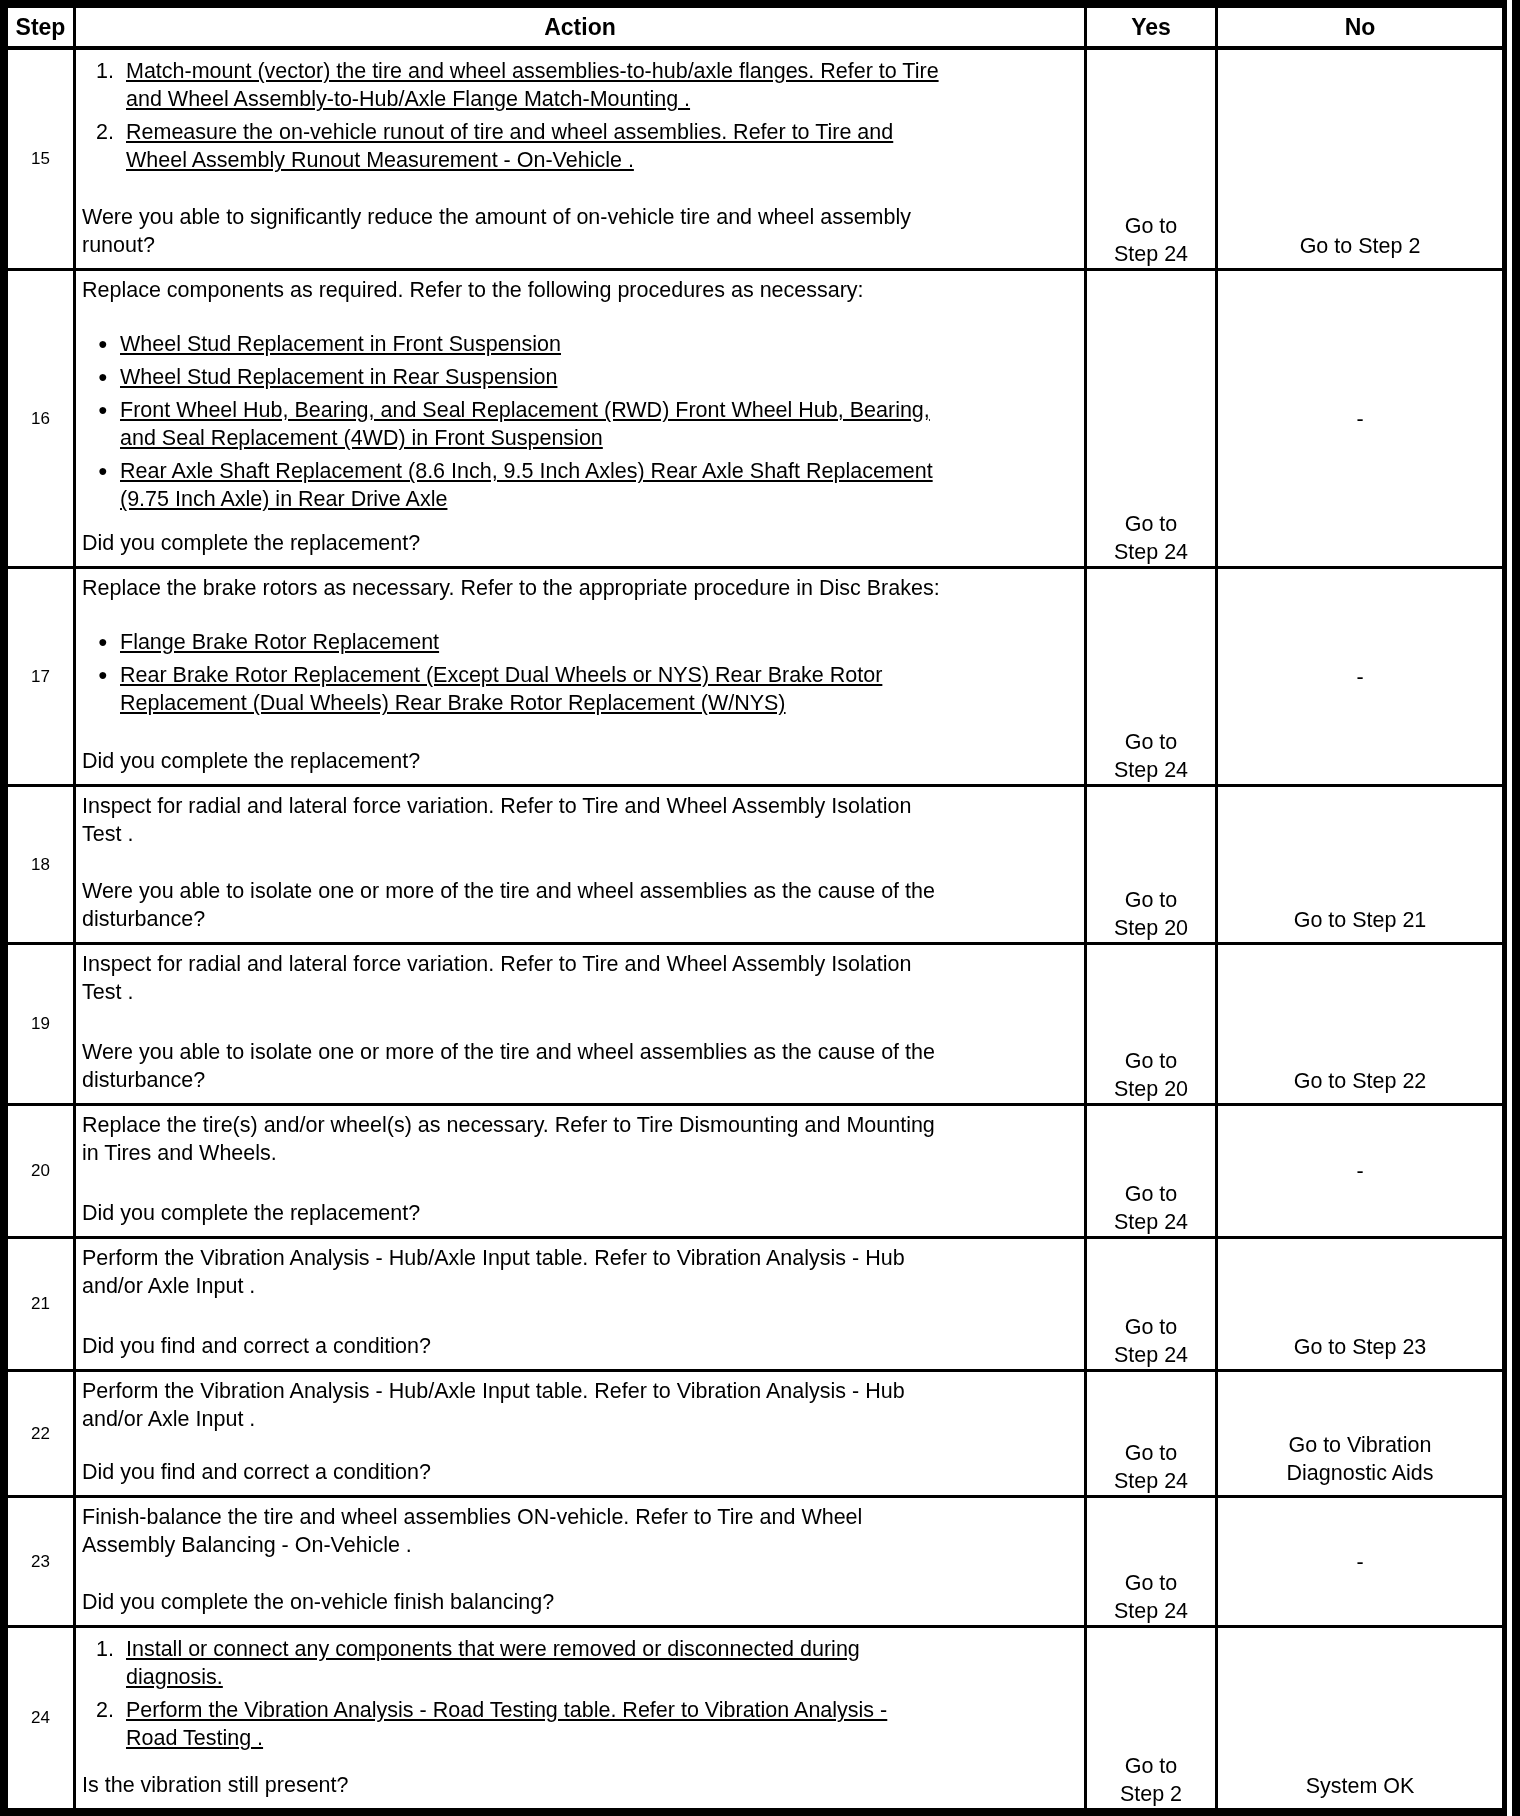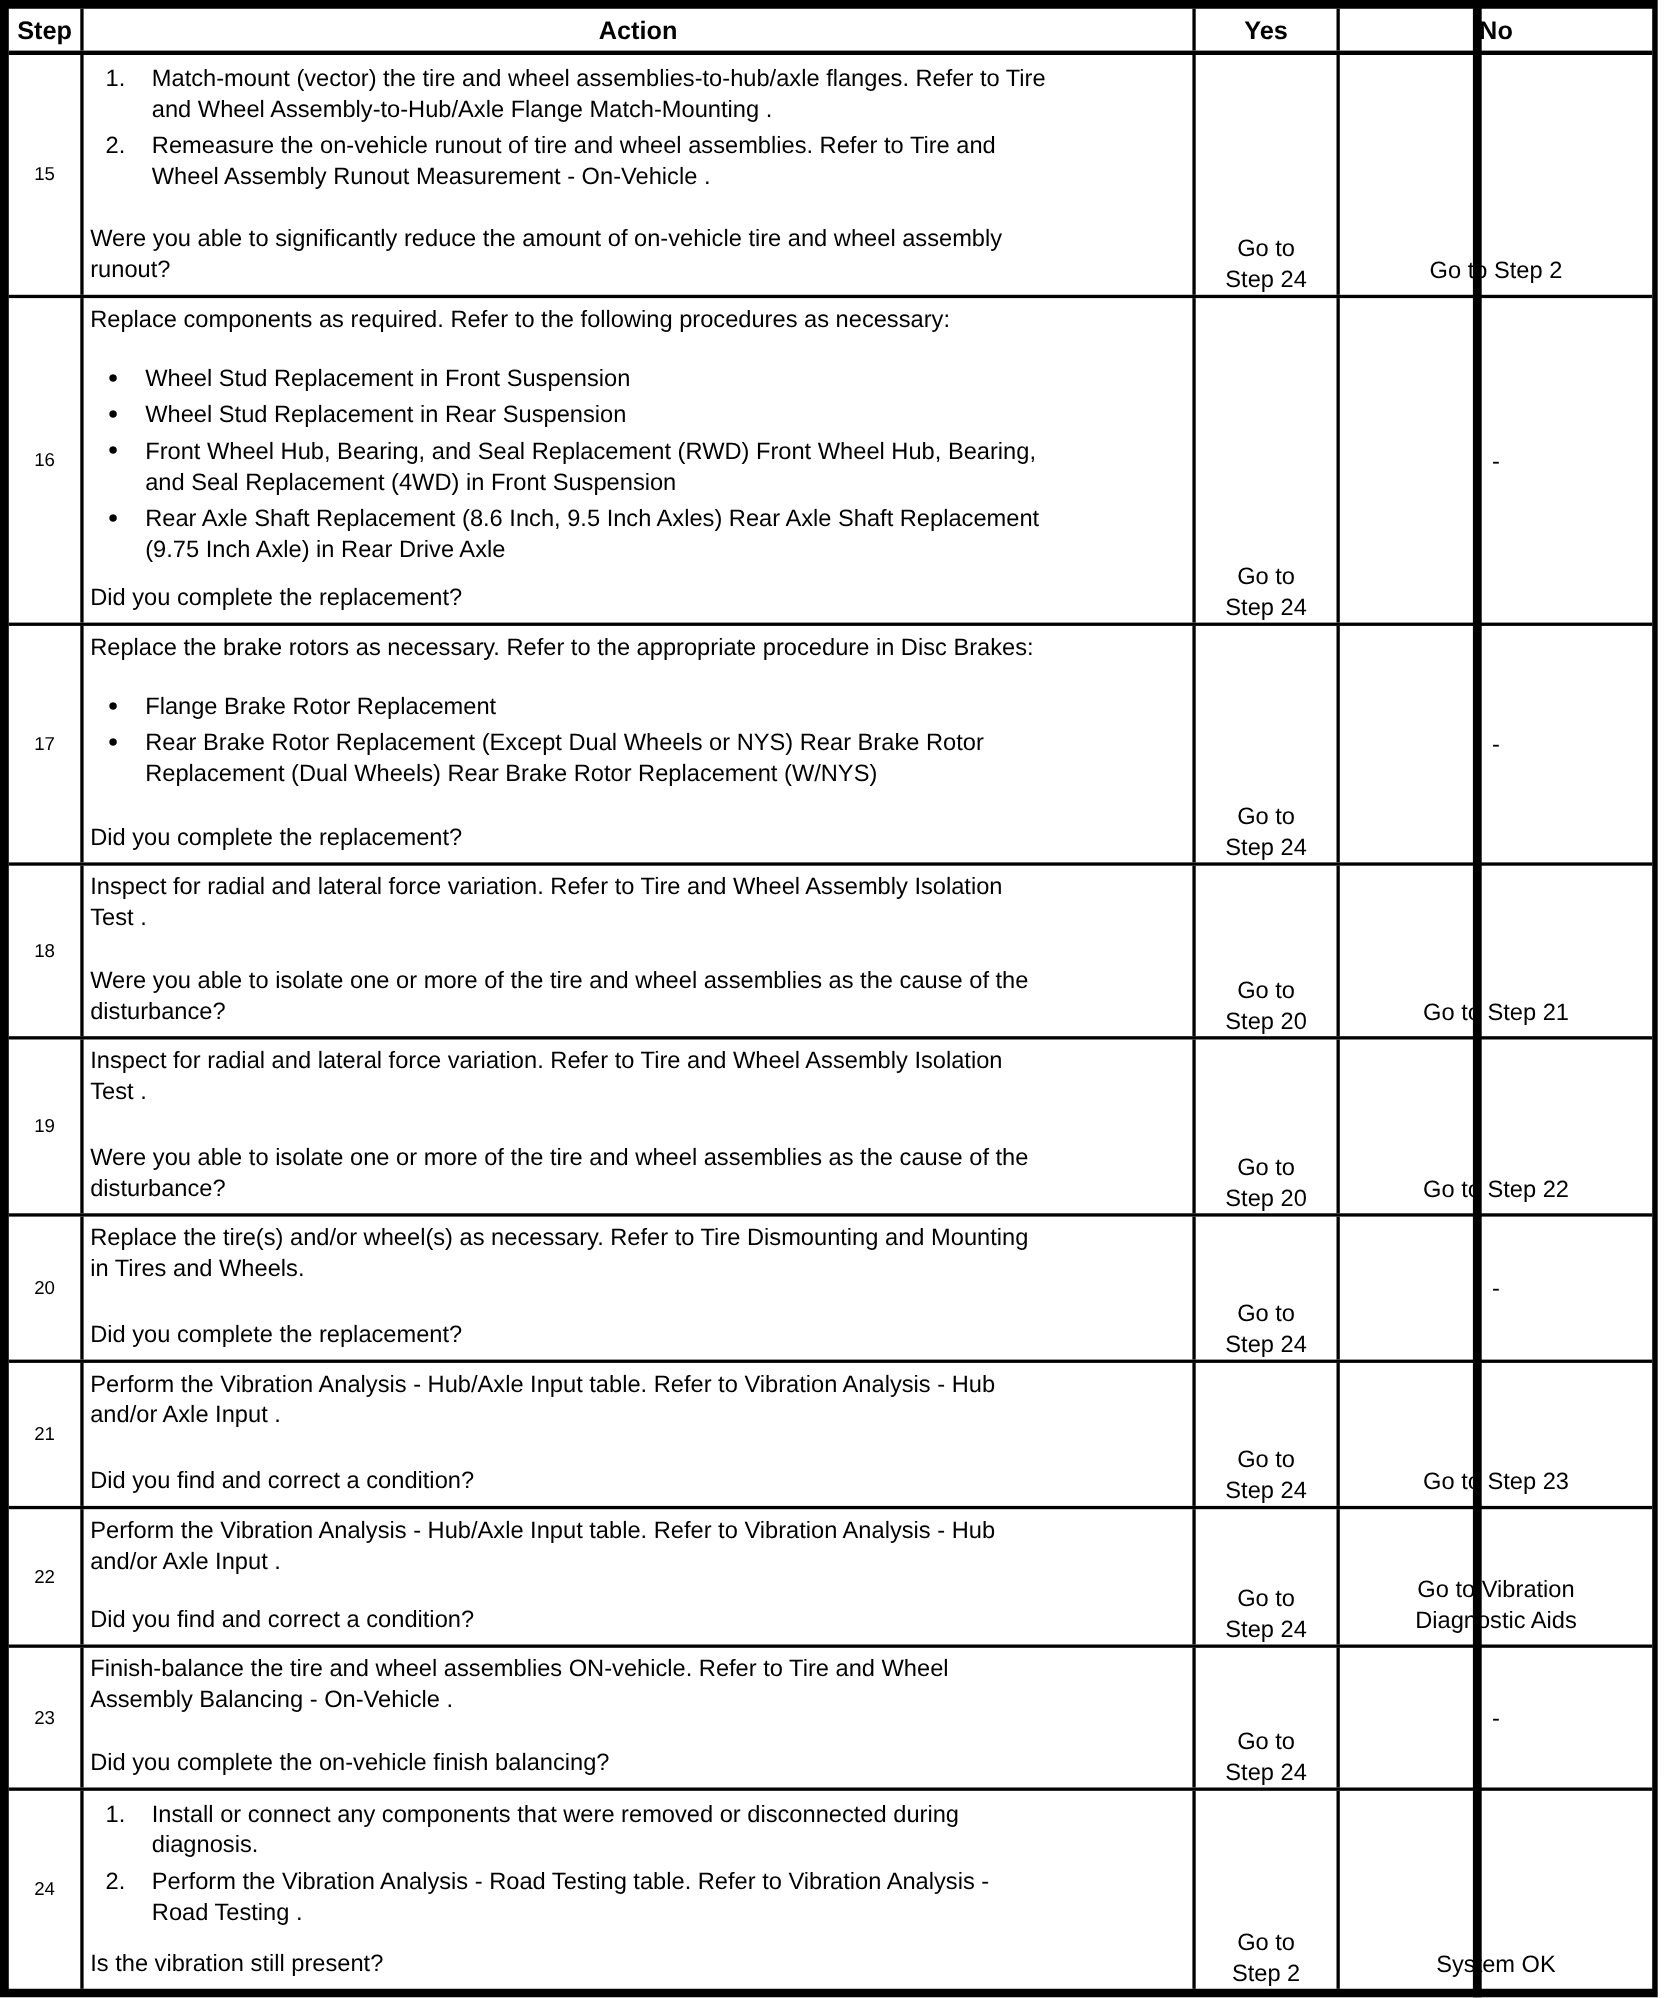--- a/index.html
+++ b/index.html
@@ -1,18 +1,18 @@
 <!DOCTYPE html>
 <html><head>
 <meta charset="utf-8">
 <style>
   html,body{margin:0;padding:0;background:#ffffff;}
   .page{
     position:relative;
-    width:1347px;height:1816px;
+    width:1520px;height:1816px;
     background:#ffffff;
     font-family:"Liberation Sans","DejaVu Sans",sans-serif;
     color:#000;
   }
   .edge-line{
     position:absolute;top:0;right:0;width:8px;height:100%;background:#000;
   }
   .tbl{
     position:absolute;left:0;top:0;
     width:1507px;height:1816px;
@@ -52,21 +52,21 @@
   .hdr{font-weight:bold;font-size:23px;align-items:center;}
   .hdr.action{flex-direction:row;justify-content:center;padding:5px;}
   .hdr.yes,.hdr.no{padding-bottom:0;}
   .pre{white-space:pre-line;}
   .spacer{flex:1;}
   .list{margin-top:26px;}
   .list.first{margin-top:2px;}
   .li{display:flex;margin-bottom:5px;}
   .mk{flex:none;width:22px;margin-left:14px;}
   .mk-b{flex:none;width:14px;margin-left:16px;font-size:16px;line-height:28px;}
-  .li-text{margin-left:20px;}
+  .li-text{margin-left:8px;text-decoration:underline;}
   
   .rh{height:38px;}
   .r15{height:222px;}
   .r16{height:298px;}
   .r17{height:218px;}
   .r18{height:158px;}
   .r19{height:161px;}
   .r20{height:133px;}
   .r21{height:133px;}
   .r22{height:126px;}

